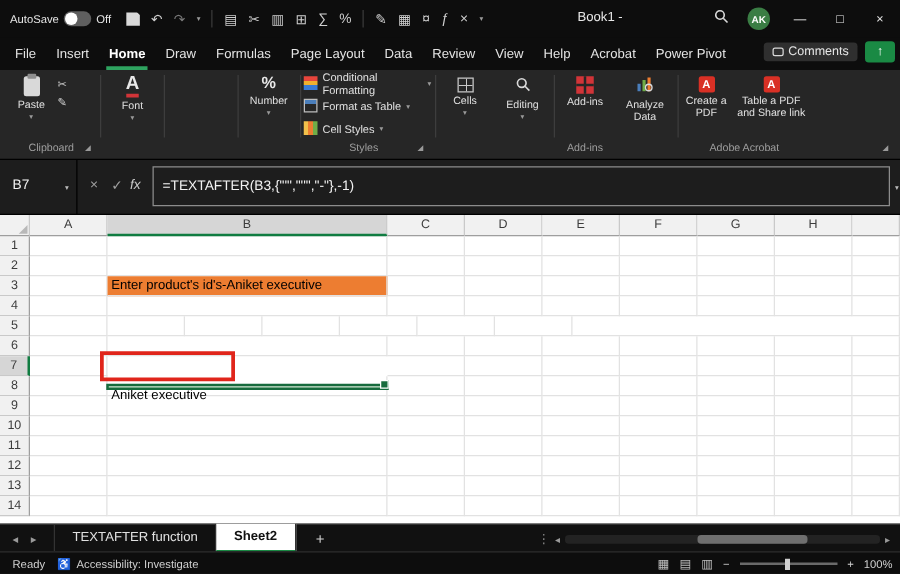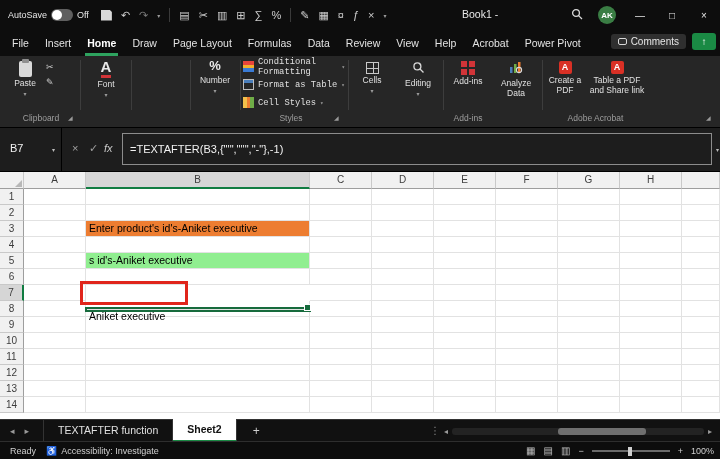--- a/index.html
+++ b/index.html
@@ -48,21 +48,21 @@
   .caret { font-size:6px; color:#9a9a9a; }
   .clip { width:13px; height:16px; background:#d9d9d9; border-radius:2px; position:relative; margin-top:2px; }
   .clip::before { content:""; position:absolute; top:-2px; left:3px; width:7px; height:4px; background:#8f8f8f; border-radius:1px; }
   .minicol { position:absolute; left:46px; top:6px; display:flex; flex-direction:column; gap:5px;
              font-size:9px; color:#cfcfcf; }
   .font-a { font-size:15px; font-weight:bold; color:#e8e8e8; border-bottom:3px solid #d13438; line-height:1; padding-bottom:1px; }
   .align-lines { width:13px; height:11px; margin-top:3px;
                  background:repeating-linear-gradient(to bottom,#d9d9d9 0 2px,transparent 2px 4.5px); }
   .pct { font-size:13px; font-weight:bold; color:#e8e8e8; }
   .styles-col { position:absolute; left:243px; top:3px; width:102px; display:flex; flex-direction:column; gap:3px; }
-  .srow { display:flex; align-items:center; gap:4px; font-size:8.8px; color:#e0e0e0; height:15px;font-family:Liberation Mono, monospace; }
+  .srow { display:flex; align-items:center; gap:4px; font-size:8.8px; color:#e0e0e0; height:15px; }
   .cf-ic { width:11px; height:11px; flex:0 0 11px;
            background:linear-gradient(180deg,#e8453c 0 33%,#f1b02e 33% 66%,#3a7bd5 66% 100%); }
   .ft-ic { width:11px; height:11px; flex:0 0 11px; border:1px solid #bdbdbd; background:linear-gradient(#4a7ebb 0 3px,transparent 3px); }
   .cs-ic { width:11px; height:11px; flex:0 0 11px; background:linear-gradient(90deg,#f3c14b 0 33%,#ed7d31 33% 66%,#70ad47 66%); }
   .cells-ic { width:13px; height:12px; margin-top:3px; border:1px solid #c9c9c9;
               background:linear-gradient(to right,transparent 0 6px,#c9c9c9 6px 7px,transparent 7px),
                          linear-gradient(to bottom,transparent 0 5px,#c9c9c9 5px 6px,transparent 6px); }
   .addins-ic { width:14px; height:14px; margin-top:2px; background:#d13438; position:relative; }
   .addins-ic::before { content:""; position:absolute; left:6px; top:0; width:2px; height:14px; background:#262626; }
   .addins-ic::after { content:""; position:absolute; top:6px; left:0; width:14px; height:2px; background:#262626; }
@@ -178,22 +178,22 @@
       <span class="winbtn">□</span>
       <span class="winbtn">×</span>
     </div>
   </div>
 
   <div id="tabrow">
     <span class="rtab" style="margin-left:4px">File</span>
     <span class="rtab">Insert</span>
     <span class="rtab active">Home</span>
     <span class="rtab">Draw</span>
+    <span class="rtab">Formulas</span>
     <span class="rtab">Page Layout</span>
-    <span class="rtab">Formulas</span>
     <span class="rtab">Data</span>
     <span class="rtab">Review</span>
     <span class="rtab">View</span>
     <span class="rtab">Help</span>
     <span class="rtab">Acrobat</span>
     <span class="rtab">Power Pivot</span>
     <div class="tabrow-right">
       <span class="comments-btn">
         <span class="bubble"></span>
         <span>Comments</span>
@@ -376,21 +376,20 @@
           <div class="cell" style="width: 62px;"></div>
           <div class="cell" style="width: 62px;"></div>
           <div class="cell" style="width: 62px;"></div>
           <div class="cell" style="width: 62px;"></div>
           <div class="cell" style="width: 62px;"></div>
           <div class="cell filler"></div>
         </div>
         <div class="grid-row">
           <div class="row-h">5</div>
           <div class="cell" style="width: 62px;"></div>
-          <div class="cell" style="width: 224px; background: rgb(144, 238, 144);">s id's-Aniket executive</div>
           <div class="cell" style="width: 62px;"></div>
           <div class="cell" style="width: 62px;"></div>
           <div class="cell" style="width: 62px;"></div>
           <div class="cell" style="width: 62px;"></div>
           <div class="cell" style="width: 62px;"></div>
           <div class="cell" style="width: 62px;"></div>
           <div class="cell filler"></div>
         </div>
         <div class="grid-row">
           <div class="row-h">6</div>

